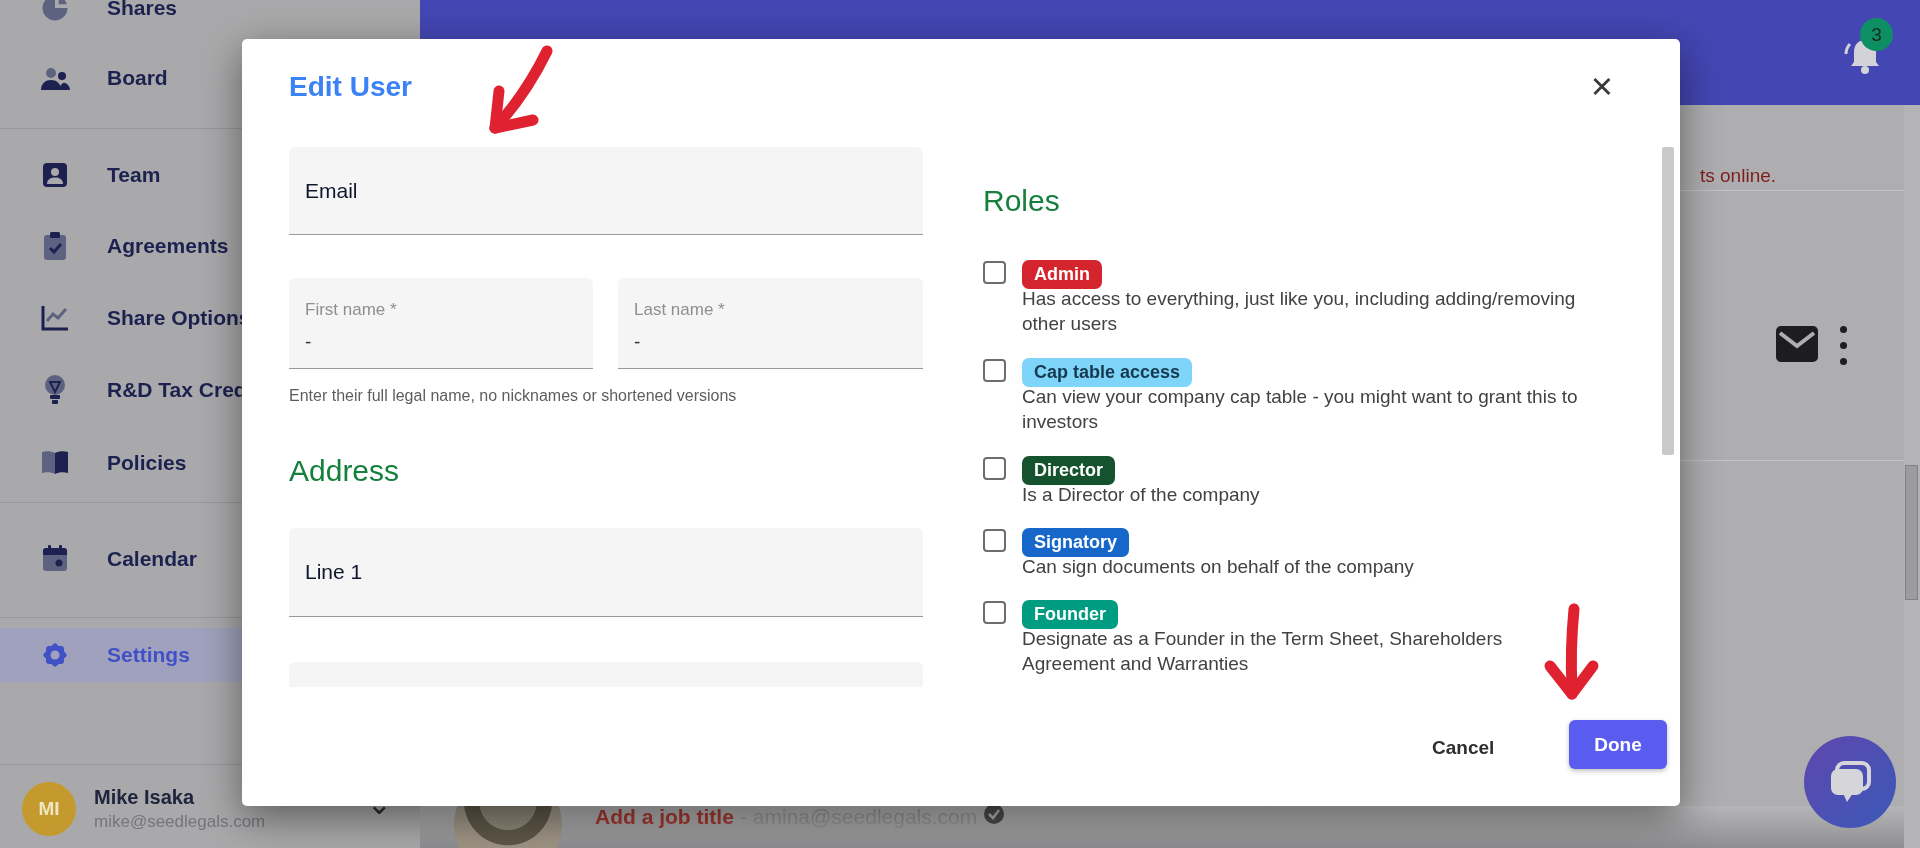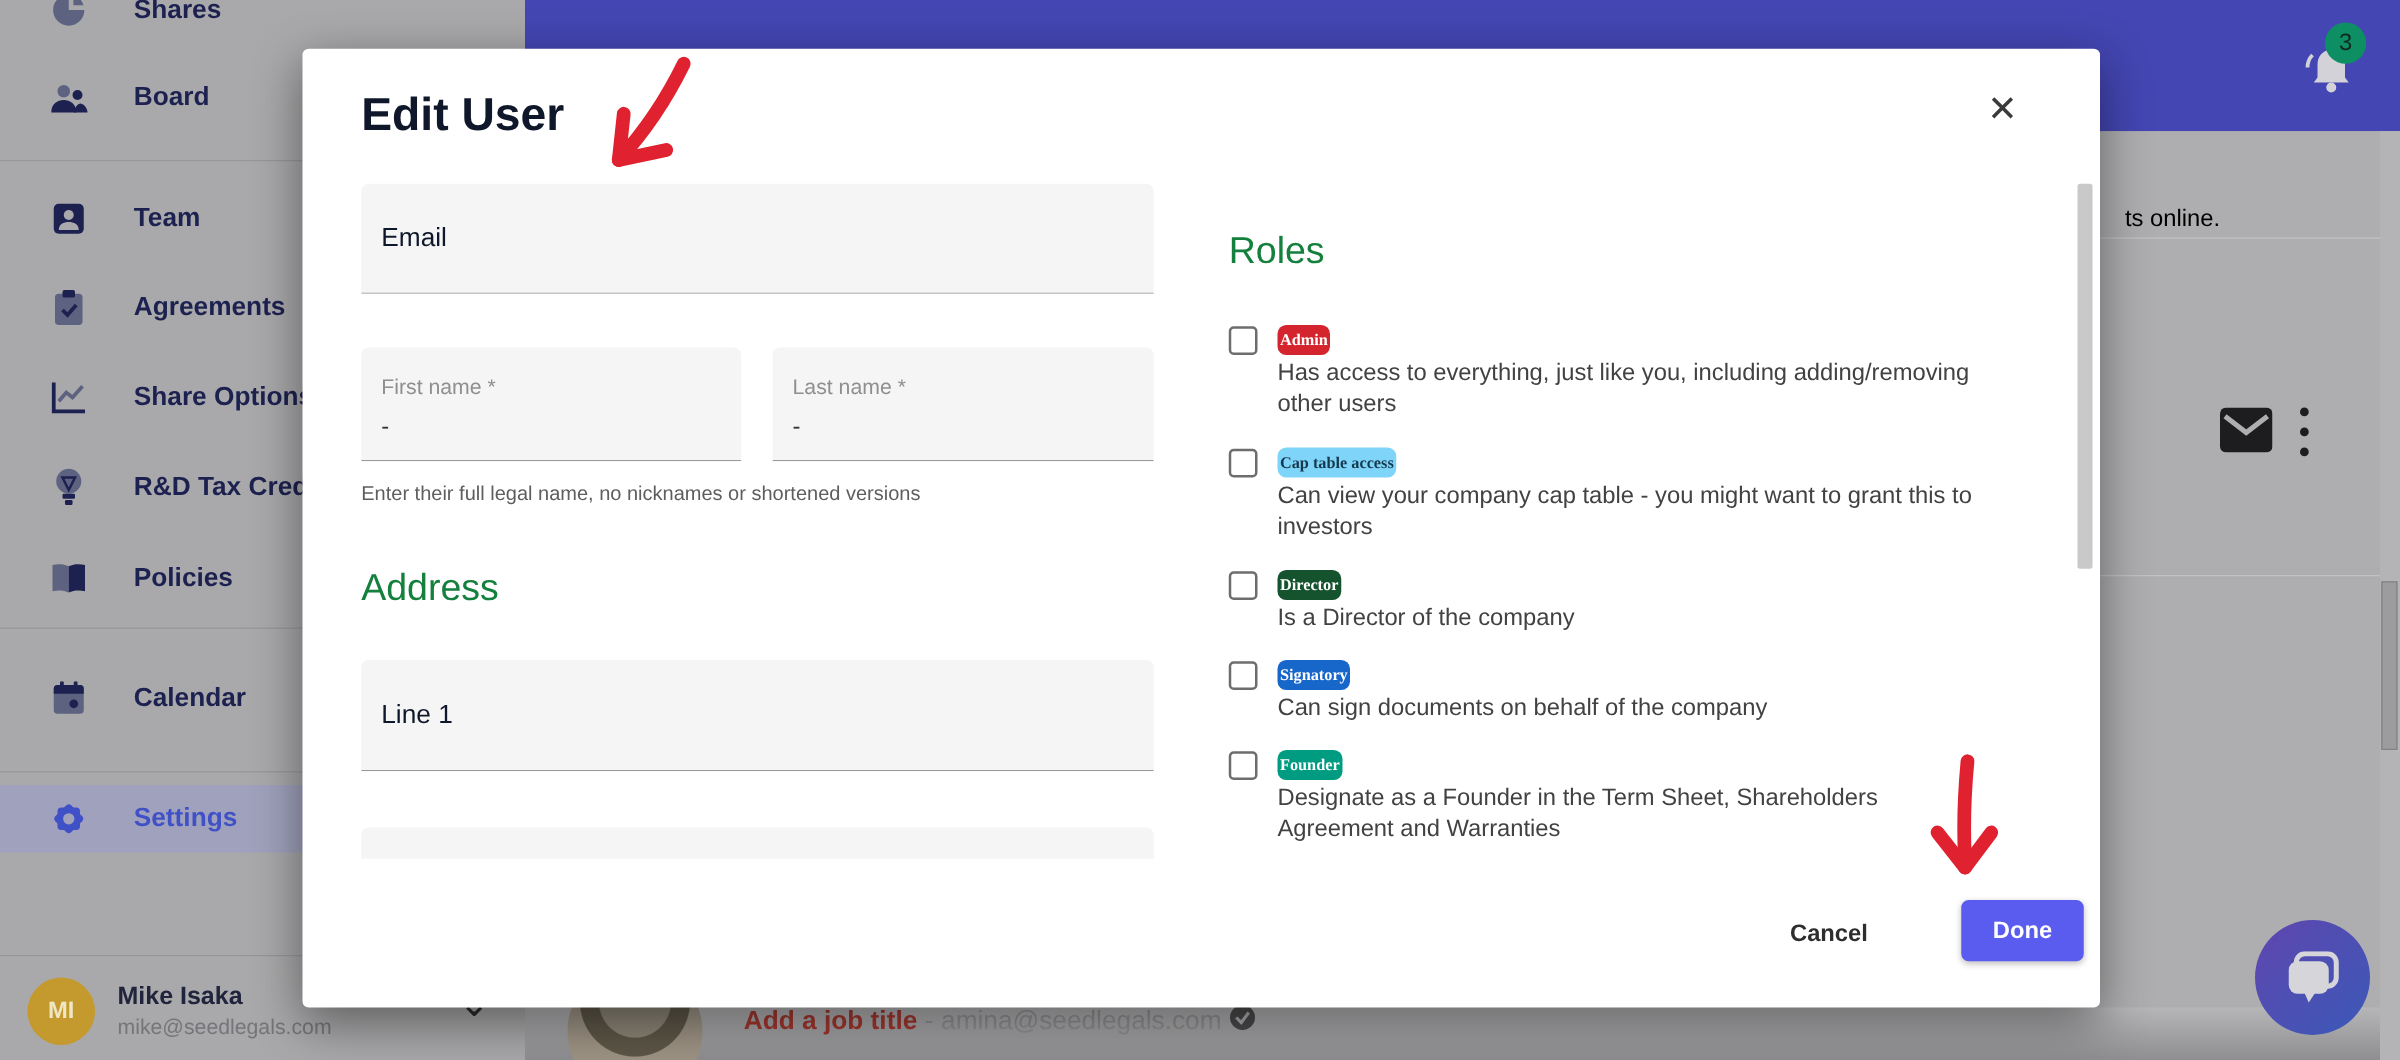--- a/index.html
+++ b/index.html
@@ -2,21 +2,21 @@
 <html><head>
 <meta charset="utf-8">
 <style>
   html,body{margin:0;padding:0;background:#808080;}
   *{box-sizing:border-box;font-family:"Liberation Sans",sans-serif;}
   .screen{position:relative;width:1920px;height:848px;overflow:hidden;background:#aeaeb0;}
 
   
   .topbar{position:absolute;left:0;top:0;width:1920px;height:105px;background:#4446b3;z-index:1;}
   .content-bg{position:absolute;left:420px;top:105px;right:0;bottom:0;background:#aeaeb0;z-index:1;}
-  .partial-line{position:absolute;z-index:2;color:#000000;font-size:19px;}
+  .partial-line{position:absolute;z-index:2;color:#7f1d1d;font-size:19px;}
   .hr-dim{position:absolute;height:1px;background:#c2c2c4;z-index:2;}
   .icon-mail{position:absolute;z-index:2;}
   .icon-dots{position:absolute;z-index:2;display:flex;flex-direction:column;gap:9px;}
   .icon-dots i{width:7px;height:7px;border-radius:50%;background:#1d1d1f;}
   .page-scrollbar{position:absolute;right:0;top:105px;width:16px;bottom:0;background:#b4b4b6;z-index:2;}
   .page-thumb{position:absolute;left:1px;width:13px;background:#9c9c9e;border:1px solid #828284;}
   .bell{position:absolute;z-index:3;}
   .badge{position:absolute;z-index:4;width:33px;height:33px;border-radius:50%;background:#0e8f63;
          color:#0e2a20;font-size:19px;display:flex;align-items:center;justify-content:center;}
   .bottom-row{position:absolute;left:420px;right:16px;top:806px;height:42px;z-index:2;
@@ -41,37 +41,37 @@
   .avatar{width:54px;height:54px;margin-left:22px;border-radius:50%;background:#c49a2f;color:#efe6c2;
           font-weight:bold;font-size:19px;display:flex;align-items:center;justify-content:center;}
   .user-meta{margin-left:18px;}
   .user-name{font-size:20px;font-weight:bold;color:#20243c;}
   .user-email{font-size:17px;color:#76767a;margin-top:3px;}
   .chev{position:absolute;right:28px;top:24px;color:#2b2b2d;font-size:30px;line-height:20px;}
 
   
   .modal{position:absolute;left:242px;top:39px;width:1438px;height:767px;background:#ffffff;border-radius:5px;
          box-shadow:0 12px 40px rgba(0,0,0,.45);z-index:10;}
-  .m-title{position:absolute;left:47px;top:32px;font-size:37px;font-weight:bold;color:#0f172a;}
+  .m-title{position:absolute;left:47px;top:32px;font-size:28px;font-weight:bold;color:#3b82f6;}
   .m-close{position:absolute;left:1340px;top:28px;width:40px;height:40px;font-size:29px;color:#3a3a3a;
            display:flex;align-items:center;justify-content:center;cursor:pointer;}
   .field{position:absolute;background:#f5f5f5;border-bottom:1px solid #9a9a9a;border-radius:6px 6px 0 0;}
   .ph{color:#0f172a;font-size:21px;}
   .f-email{left:47px;top:108px;width:634px;height:88px;display:flex;align-items:center;padding-left:16px;}
   .f-first{left:47px;top:239px;width:304px;height:91px;padding:22px 16px 0;}
   .f-last{left:376px;top:239px;width:305px;height:91px;padding:22px 16px 1px;}
   .f-label{font-size:17px;color:#8f8f8f;}
   .f-value{font-size:19px;color:#333333;margin-top:11px;}
   .helper{position:absolute;left:47px;top:348px;font-size:16px;color:#5e5e5e;}
   .h2{position:absolute;font-size:30px;font-weight:normal;color:#15803d;}
   .f-line1{left:47px;top:489px;width:634px;height:89px;display:flex;align-items:center;padding-left:16px;}
   .f-sliver{left:47px;top:623px;width:634px;height:25px;border-bottom:none;}
   .role-row{position:absolute;left:741px;width:660px;}
   .cb{position:absolute;left:0;top:1px;width:23px;height:23px;border:2.5px solid #6d6d6d;border-radius:4px;cursor:pointer;}
-  .role-badge{position:absolute;left:39px;top:0;font-size:13px;font-weight:bold;padding:4px 2px;border-radius:7px;white-space:nowrap;font-family:Liberation Serif, serif;}
+  .role-badge{position:absolute;left:39px;top:0;font-size:18px;font-weight:bold;padding:4px 12px;border-radius:7px;white-space:nowrap;}
   .role-desc{position:absolute;left:39px;top:26px;width:620px;font-size:19px;line-height:25px;color:#424242;white-space:pre-line;}
   .m-scroll{position:absolute;left:1420px;top:108px;width:12px;height:308px;background:#c9c9c9;border-radius:2px;}
   .btn-cancel{position:absolute;left:1176px;top:690px;font-size:19px;font-weight:bold;color:#2e2e2e;padding:8px 14px;cursor:pointer;}
   .btn-done{position:absolute;left:1292px;top:681px;width:98px;height:49px;background:#5a5cf0;border:none;border-radius:6px;
             color:#ffffff;font-size:19px;font-weight:bold;cursor:pointer;box-shadow:0 2px 5px rgba(0,0,0,.25);margin-left:35px;}
   .annot{position:absolute;left:0;top:0;width:1438px;height:767px;pointer-events:none;}
 </style>
 </head>
 <body>
 

